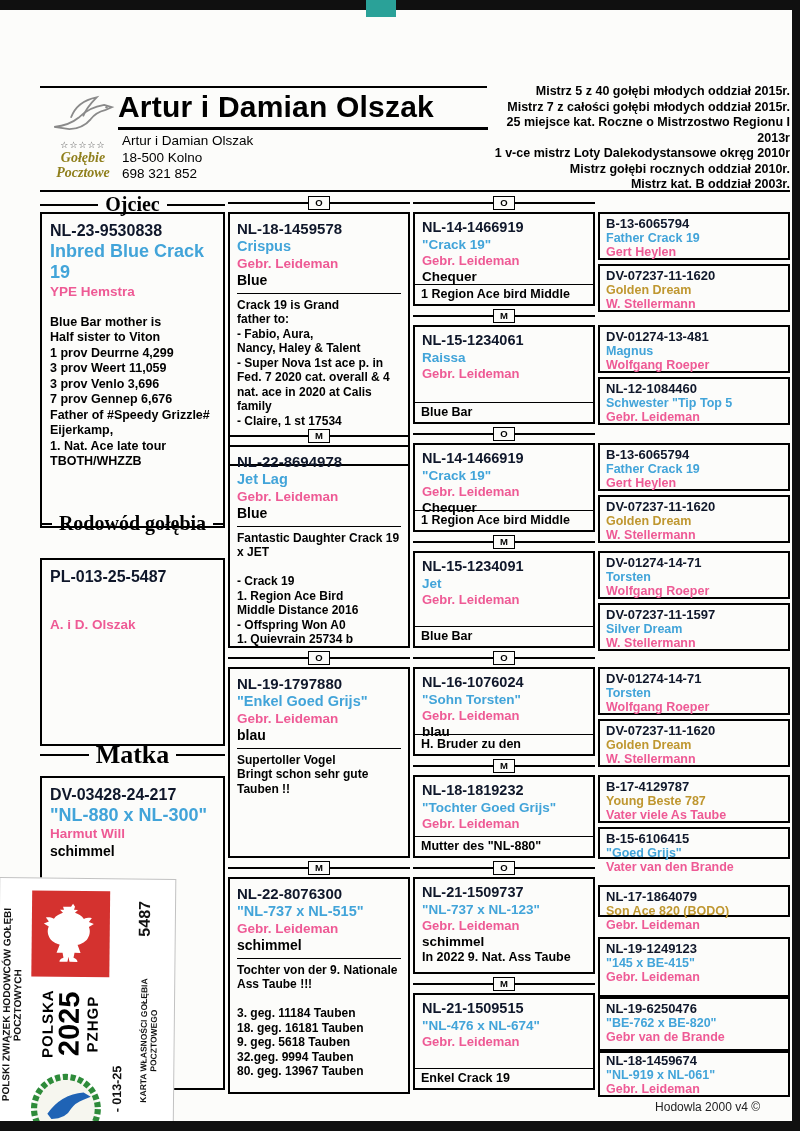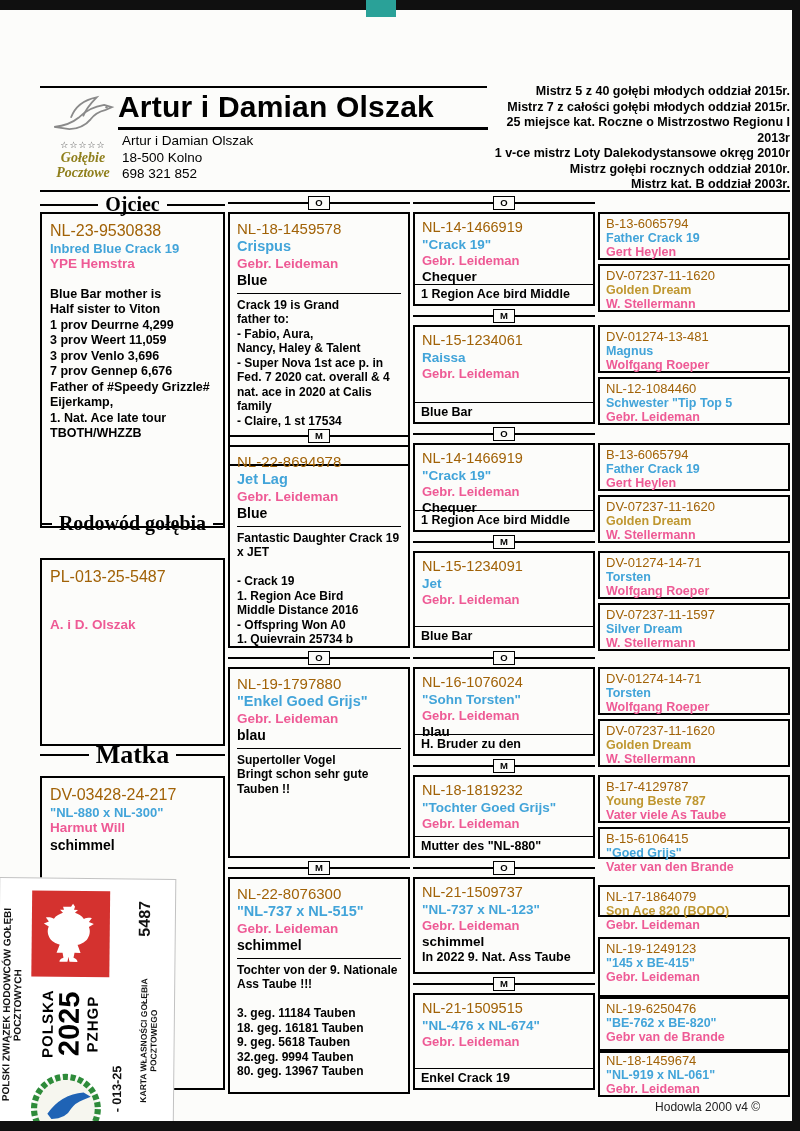--- a/index.html
+++ b/index.html
@@ -21,30 +21,30 @@
   .marker{position:absolute;height:14px;z-index:2}
   .marker::before{content:"";position:absolute;left:0;right:0;top:6px;border-top:2px solid #000}
   .marker span{position:relative;display:block;margin:0 auto;width:22px;height:14px;border:1.5px solid #000;background:#fcfcfa;font-size:9.5px;font-weight:bold;text-align:center;line-height:12px;z-index:1}
   
   .box{position:absolute;border:2px solid #000}
   .c1{left:40px;width:185px}
   .c2{left:228px;width:182px}
   .c3{left:413px;width:182px}
   .c4{left:598px;width:192px}
   .box div{line-height:1.22}
-  .ring{font-weight:normal;color:#a16207}
+  .ring{font-weight:bold;color:#0f172a}
   .bname{font-weight:bold;color:#42a4d9}
   .breeder{font-weight:bold;color:#ee5a95}
   .colorline{font-weight:bold;color:#000}
   .desc{font-weight:bold;color:#000;white-space:pre-line}
   .bbottom{position:absolute;bottom:0;left:0;right:0;border-top:1.5px solid #000;font-weight:bold;font-size:12.5px;padding:2px 6px 2px;background:inherit}
   .desc:empty,.colorline:empty,.bbottom:empty{display:none}
   .g1{padding:7px 8px}
   .g1 .ring{font-size:16px}
-  .g1 .bname{font-size:13px}
+  .g1 .bname{font-size:18px}
   .g1 .breeder{font-size:13.5px}
   .g1 .colorline{font-size:14px}
   .g1 .desc{font-size:12.5px;line-height:15.5px !important;margin-top:14px}
   .g2{padding:6px 7px}
   .g2 .ring{font-size:15px}
   .g2 .bname{font-size:14.5px}
   .g2 .breeder{font-size:13.5px}
   .g2 .colorline{font-size:14px}
   .g2 .desc{font-size:12px;line-height:14.5px !important;border-top:1.5px solid #000;margin-top:3px;padding-top:4px}
   .g3{padding:5px 7px}

